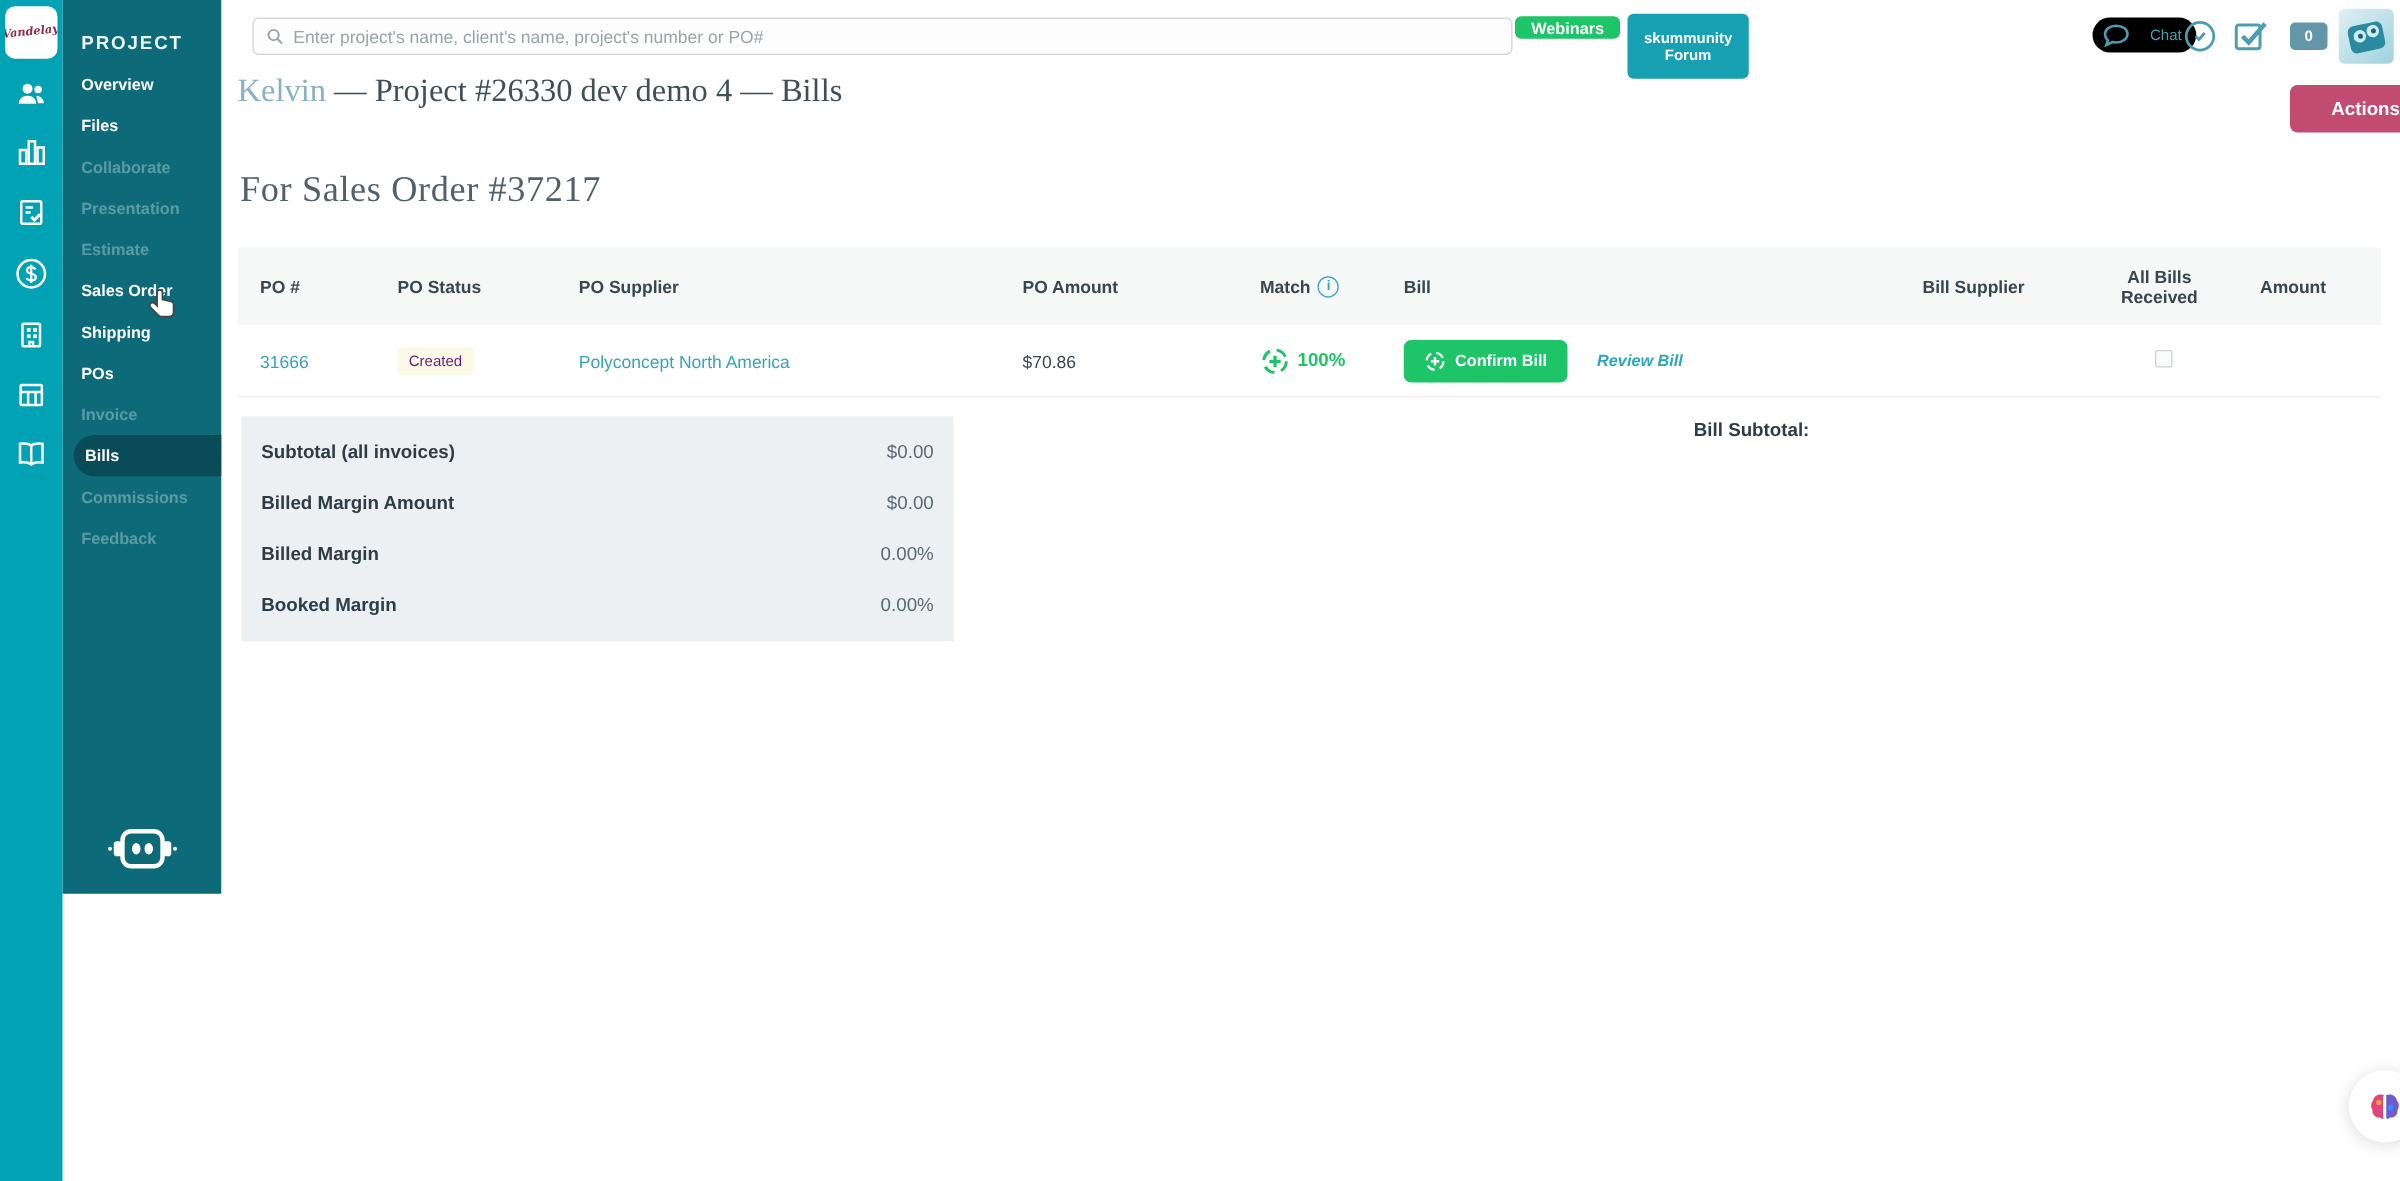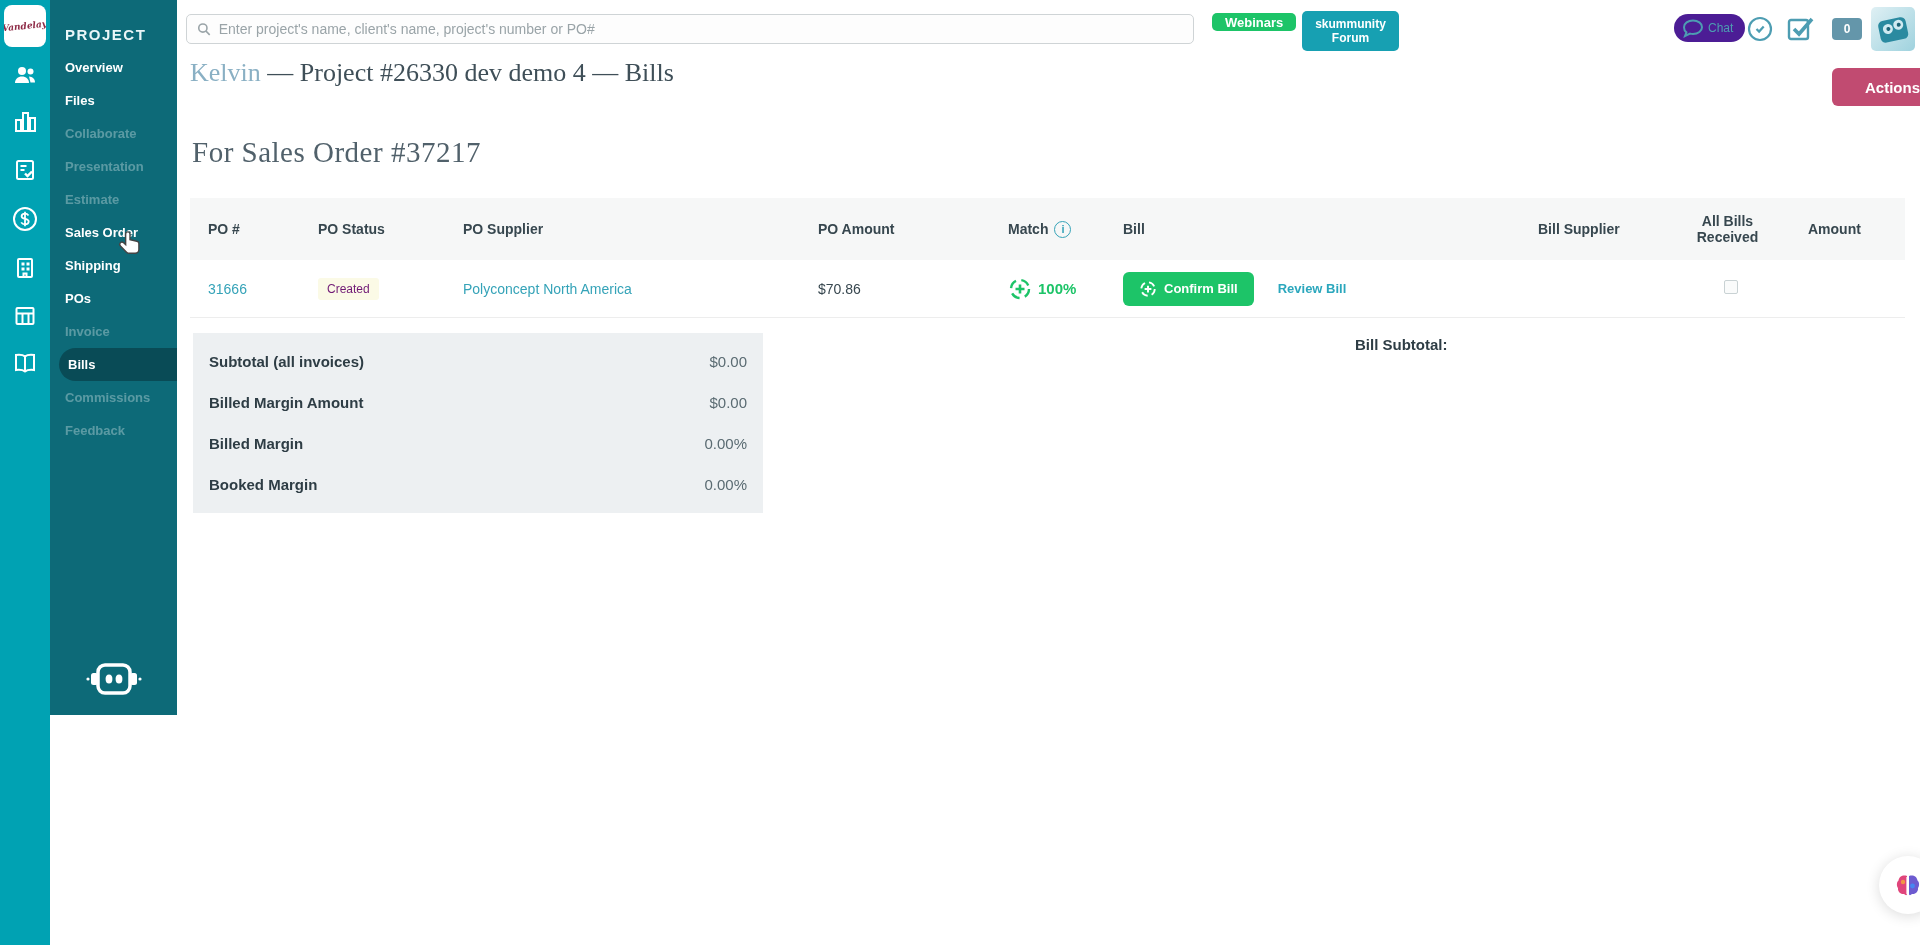--- a/index.html
+++ b/index.html
@@ -29,36 +29,36 @@
   .menu-item.disabled { color:rgba(255,255,255,0.32); }
   .menu-item.active { background:#094b56; border-top-left-radius:18px;
                       border-bottom-left-radius:18px; margin-left:9px; padding-left:9px; }
   .menu-robot { position:absolute; bottom:18px; left:0; width:127px;
                 display:flex; justify-content:center; }
 
   
   .main { position:absolute; left:177px; top:0; width:1743px; height:945px; background:#fff; }
 
   
-  .search-box { position:absolute; left:9px; top:14px; width:1008px; height:30px;
+  .search-box { position:absolute; left:25px; top:14px; width:1008px; height:30px;
                 border:1px solid #cfd4d6; border-radius:5px; background:#fdfdfd;
                 display:flex; align-items:center; padding:0 10px; }
   .search-box input { border:none; outline:none; background:transparent; width:100%;
                       font-size:14px; color:#444; margin-left:8px;
                       font-family:"Liberation Sans", sans-serif; }
   .search-box input::placeholder { color:#9aa4a8; }
   .btn-webinars { position:absolute; left:1035px; top:13px; height:18px; padding:0 13px;
                   background:#1dc468; color:#fff; font-weight:bold; font-size:13px;
                   border:none; border-radius:5px; cursor:pointer; }
-  .btn-forum { position:absolute; left:1125px; top:11px; width:97px; height:40px;
+  .btn-forum { position:absolute; left:1125px; top:11px; width:97px; height:52px;
                background:#17a0b2; color:#fff; font-weight:bold; font-size:12px;
                border:none; border-radius:5px; cursor:pointer; line-height:14px; }
   .chat-pill { position:absolute; left:1497px; top:14px; height:28px; padding:0 12px 0 8px;
-               background:#4c1d95; border-radius:15px; display:flex; align-items:center;
-               gap:4px; cursor:pointer; }
+               background:#000000; border-radius:15px; display:flex; align-items:center;
+               gap:16px; cursor:pointer; }
   .chat-pill span { color:#4d9db2; font-size:12px; }
   .top-icon { position:absolute; top:16px; cursor:pointer; }
   .notif-badge { position:absolute; left:1655px; top:18px; min-width:30px; height:22px;
                  background:#6496aa; color:#fff; font-size:12px; font-weight:bold;
                  border-radius:4px; display:flex; align-items:center; justify-content:center;
                  cursor:pointer; }
   .avatar { position:absolute; left:1694px; top:7px; width:44px; height:44px;
             border-radius:5px; background:linear-gradient(135deg,#dff0f4 0%,#9fd2de 100%);
             display:flex; align-items:center; justify-content:center; cursor:pointer; overflow:hidden; }
 
@@ -86,21 +86,21 @@
   .td-center { text-align:center; padding-left:6px !important; }
   a.tlink { color:#35a3b8; text-decoration:none; cursor:pointer; }
   .status-badge { display:inline-block; background:#fbfae6; color:#701a75; font-size:12px;
                   padding:4px 9px; border-radius:3px; }
   .match-pct { color:#1dc468; font-weight:bold; font-size:15px; }
   .bill-cell { display:flex; align-items:center; gap:24px; }
   .btn-confirm { display:flex; align-items:center; gap:7px; background:#1dc468; color:#fff;
                  font-weight:bold; font-size:13px; border:none; border-radius:6px;
                  height:34px; padding:0 16px; cursor:pointer; }
   .review-link { color:#2ba7bd; font-weight:bold; font-size:13px; cursor:pointer;
-                 text-decoration:none; }
+                 text-decoration:none;font-style:italic; }
   .row-checkbox { width:14px; height:14px; border:1px solid #c9d2d4; border-radius:2px;
                   background:#fafbfb; display:inline-block; cursor:pointer; }
   .info-circle { width:17px; height:17px; border-radius:50%; border:1.5px solid #35a3b8;
                  color:#35a3b8; font-size:11px; font-weight:bold; display:inline-flex;
                  align-items:center; justify-content:center; cursor:pointer; }
 
   
   .totals-box { position:absolute; left:16px; top:333px; width:570px; background:#edf0f2;
                 padding:8px 0; }
   .totals-row { display:flex; justify-content:space-between; padding:12px 16px; }

